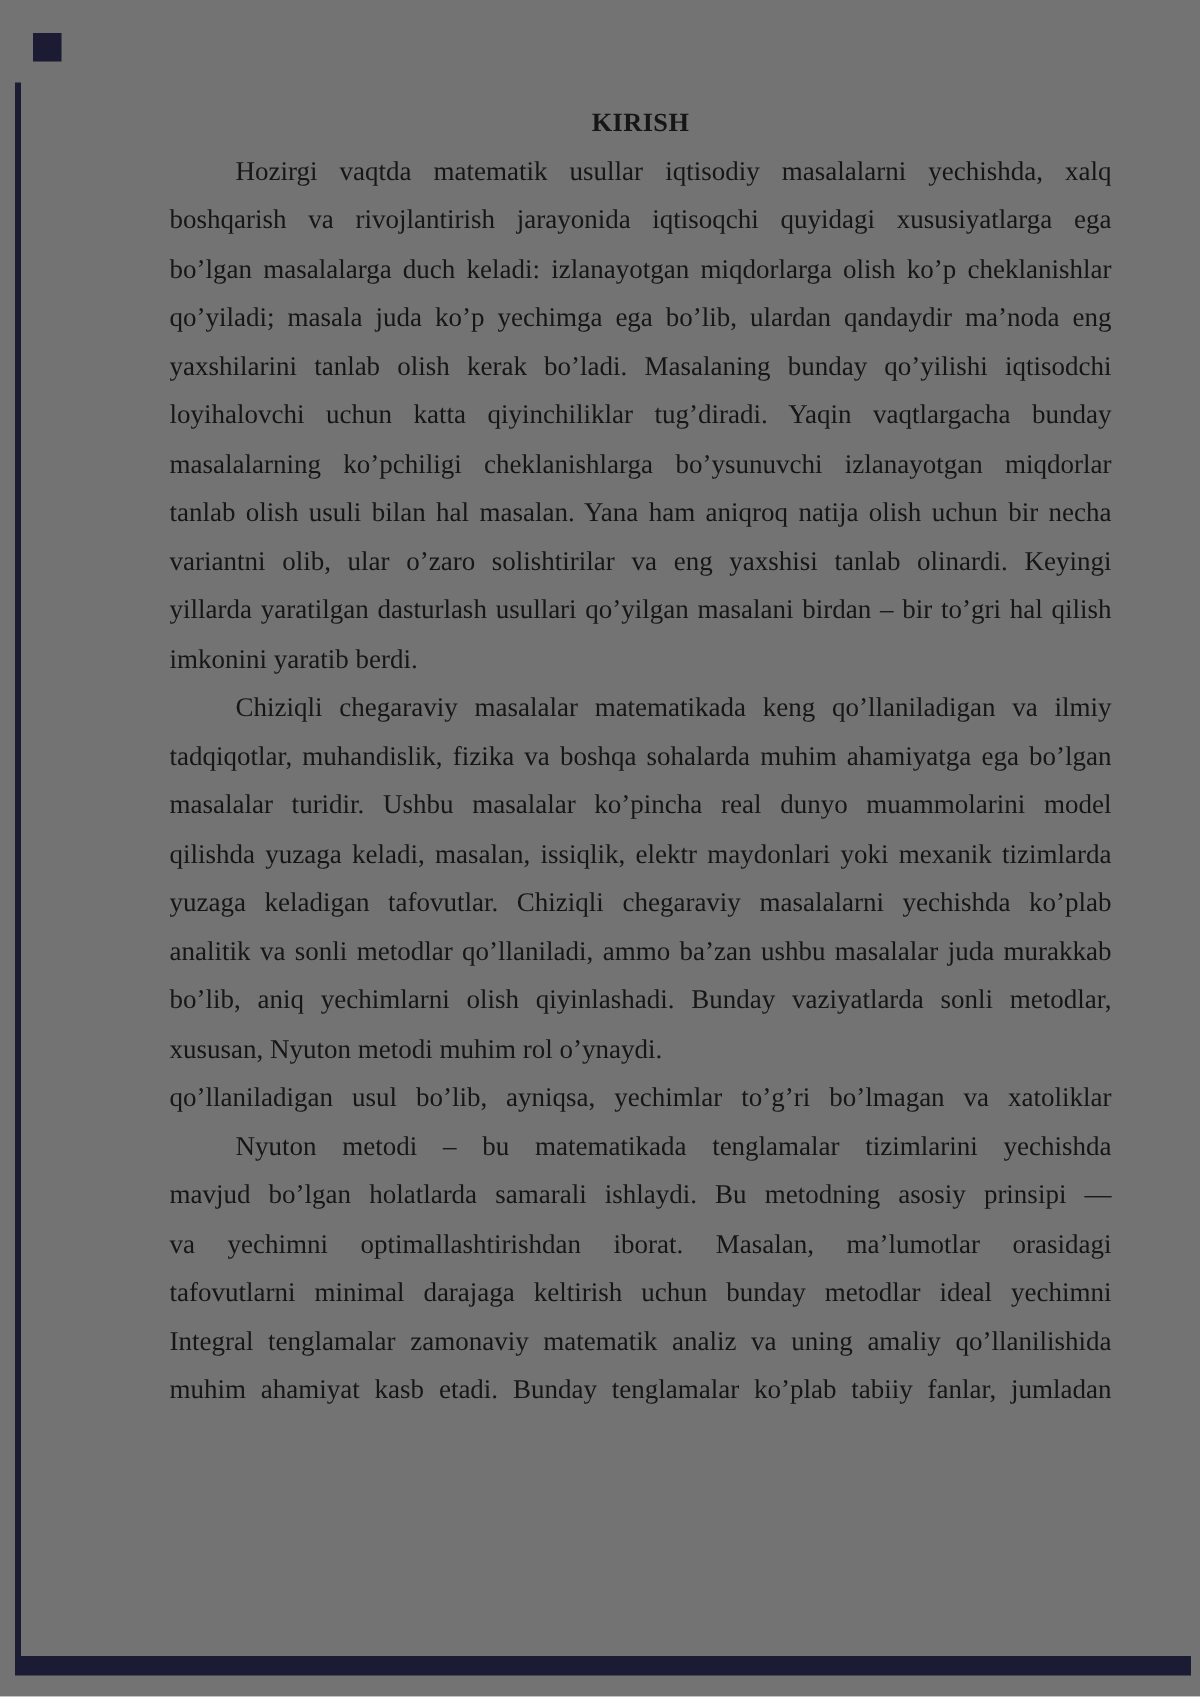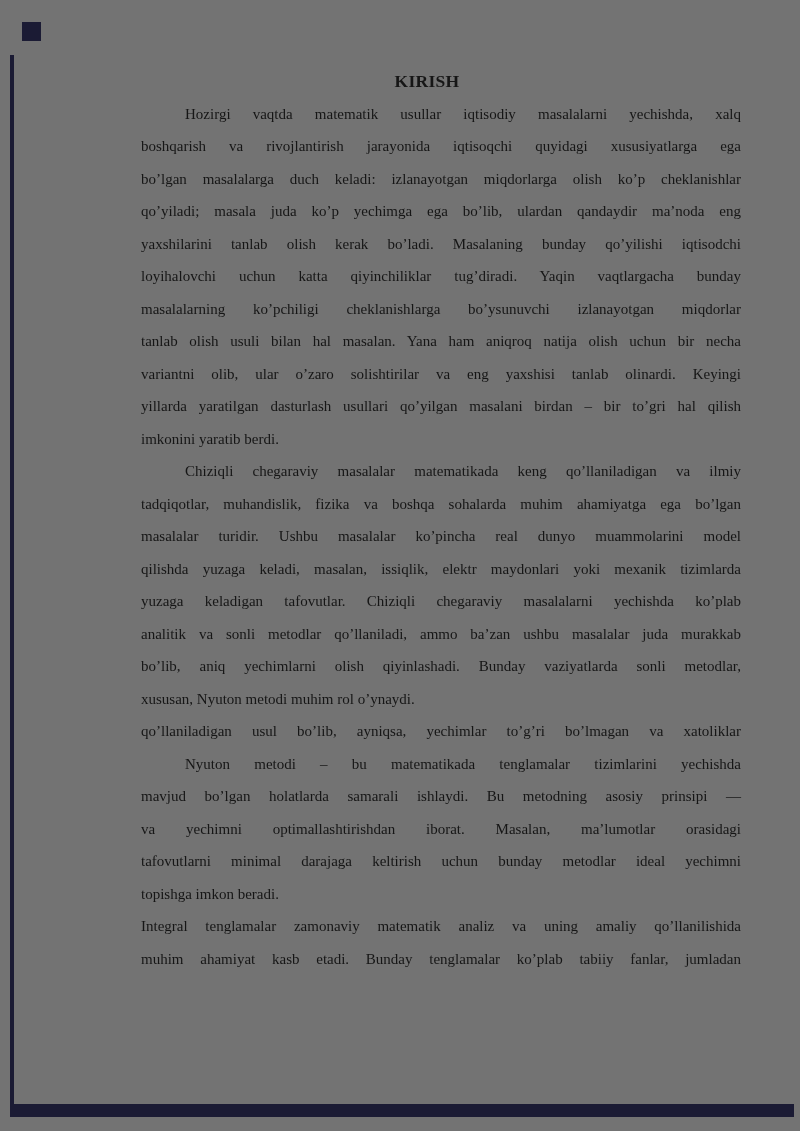--- a/index.html
+++ b/index.html
@@ -51,26 +51,25 @@
     font-weight: bold;
     line-height: 32.5px;
     text-align: center;
     letter-spacing: 0.3px;
   }
   .paragraph {
     margin: 0;
     padding: 0;
   }
   .line {
-    font-size: 15px;
+    font-size: 18px;
     line-height: 32.5px;
     white-space: normal;
     text-align: justify;
     text-align-last: justify;
-    margin-left: 28px;
   }
   .line.last {
     text-align-last: left;
   }
   .line.indent {
     text-indent: 44px;
   }
 </style>
 </head>
 <body>
@@ -105,21 +104,20 @@
           <div class="line">analitik va sonli metodlar qo’llaniladi, ammo ba’zan ushbu masalalar juda murakkab</div>
           <div class="line">bo’lib, aniq yechimlarni olish qiyinlashadi. Bunday vaziyatlarda sonli metodlar,</div>
           <div class="line last">xususan, Nyuton metodi muhim rol o’ynaydi.</div>
         </div>
         <div class="paragraph">
           <div class="line">qo’llaniladigan usul bo’lib, ayniqsa, yechimlar to’g’ri bo’lmagan va xatoliklar</div>
           <div class="line indent">Nyuton metodi – bu matematikada tenglamalar tizimlarini yechishda</div>
           <div class="line">mavjud bo’lgan holatlarda samarali ishlaydi. Bu metodning asosiy prinsipi —</div>
           <div class="line">va yechimni optimallashtirishdan iborat. Masalan, ma’lumotlar orasidagi</div>
           <div class="line">tafovutlarni minimal darajaga keltirish uchun bunday metodlar ideal yechimni</div>
-          <div class="line last">topishga imkon beradi.</div>
         </div>
         <div class="paragraph">
           <div class="line">Integral tenglamalar zamonaviy matematik analiz va uning amaliy qo’llanilishida</div>
           <div class="line">muhim ahamiyat kasb etadi. Bunday tenglamalar ko’plab tabiiy fanlar, jumladan</div>
         </div>
       </div>
   </div>
 </div>
 
 </body></html>

